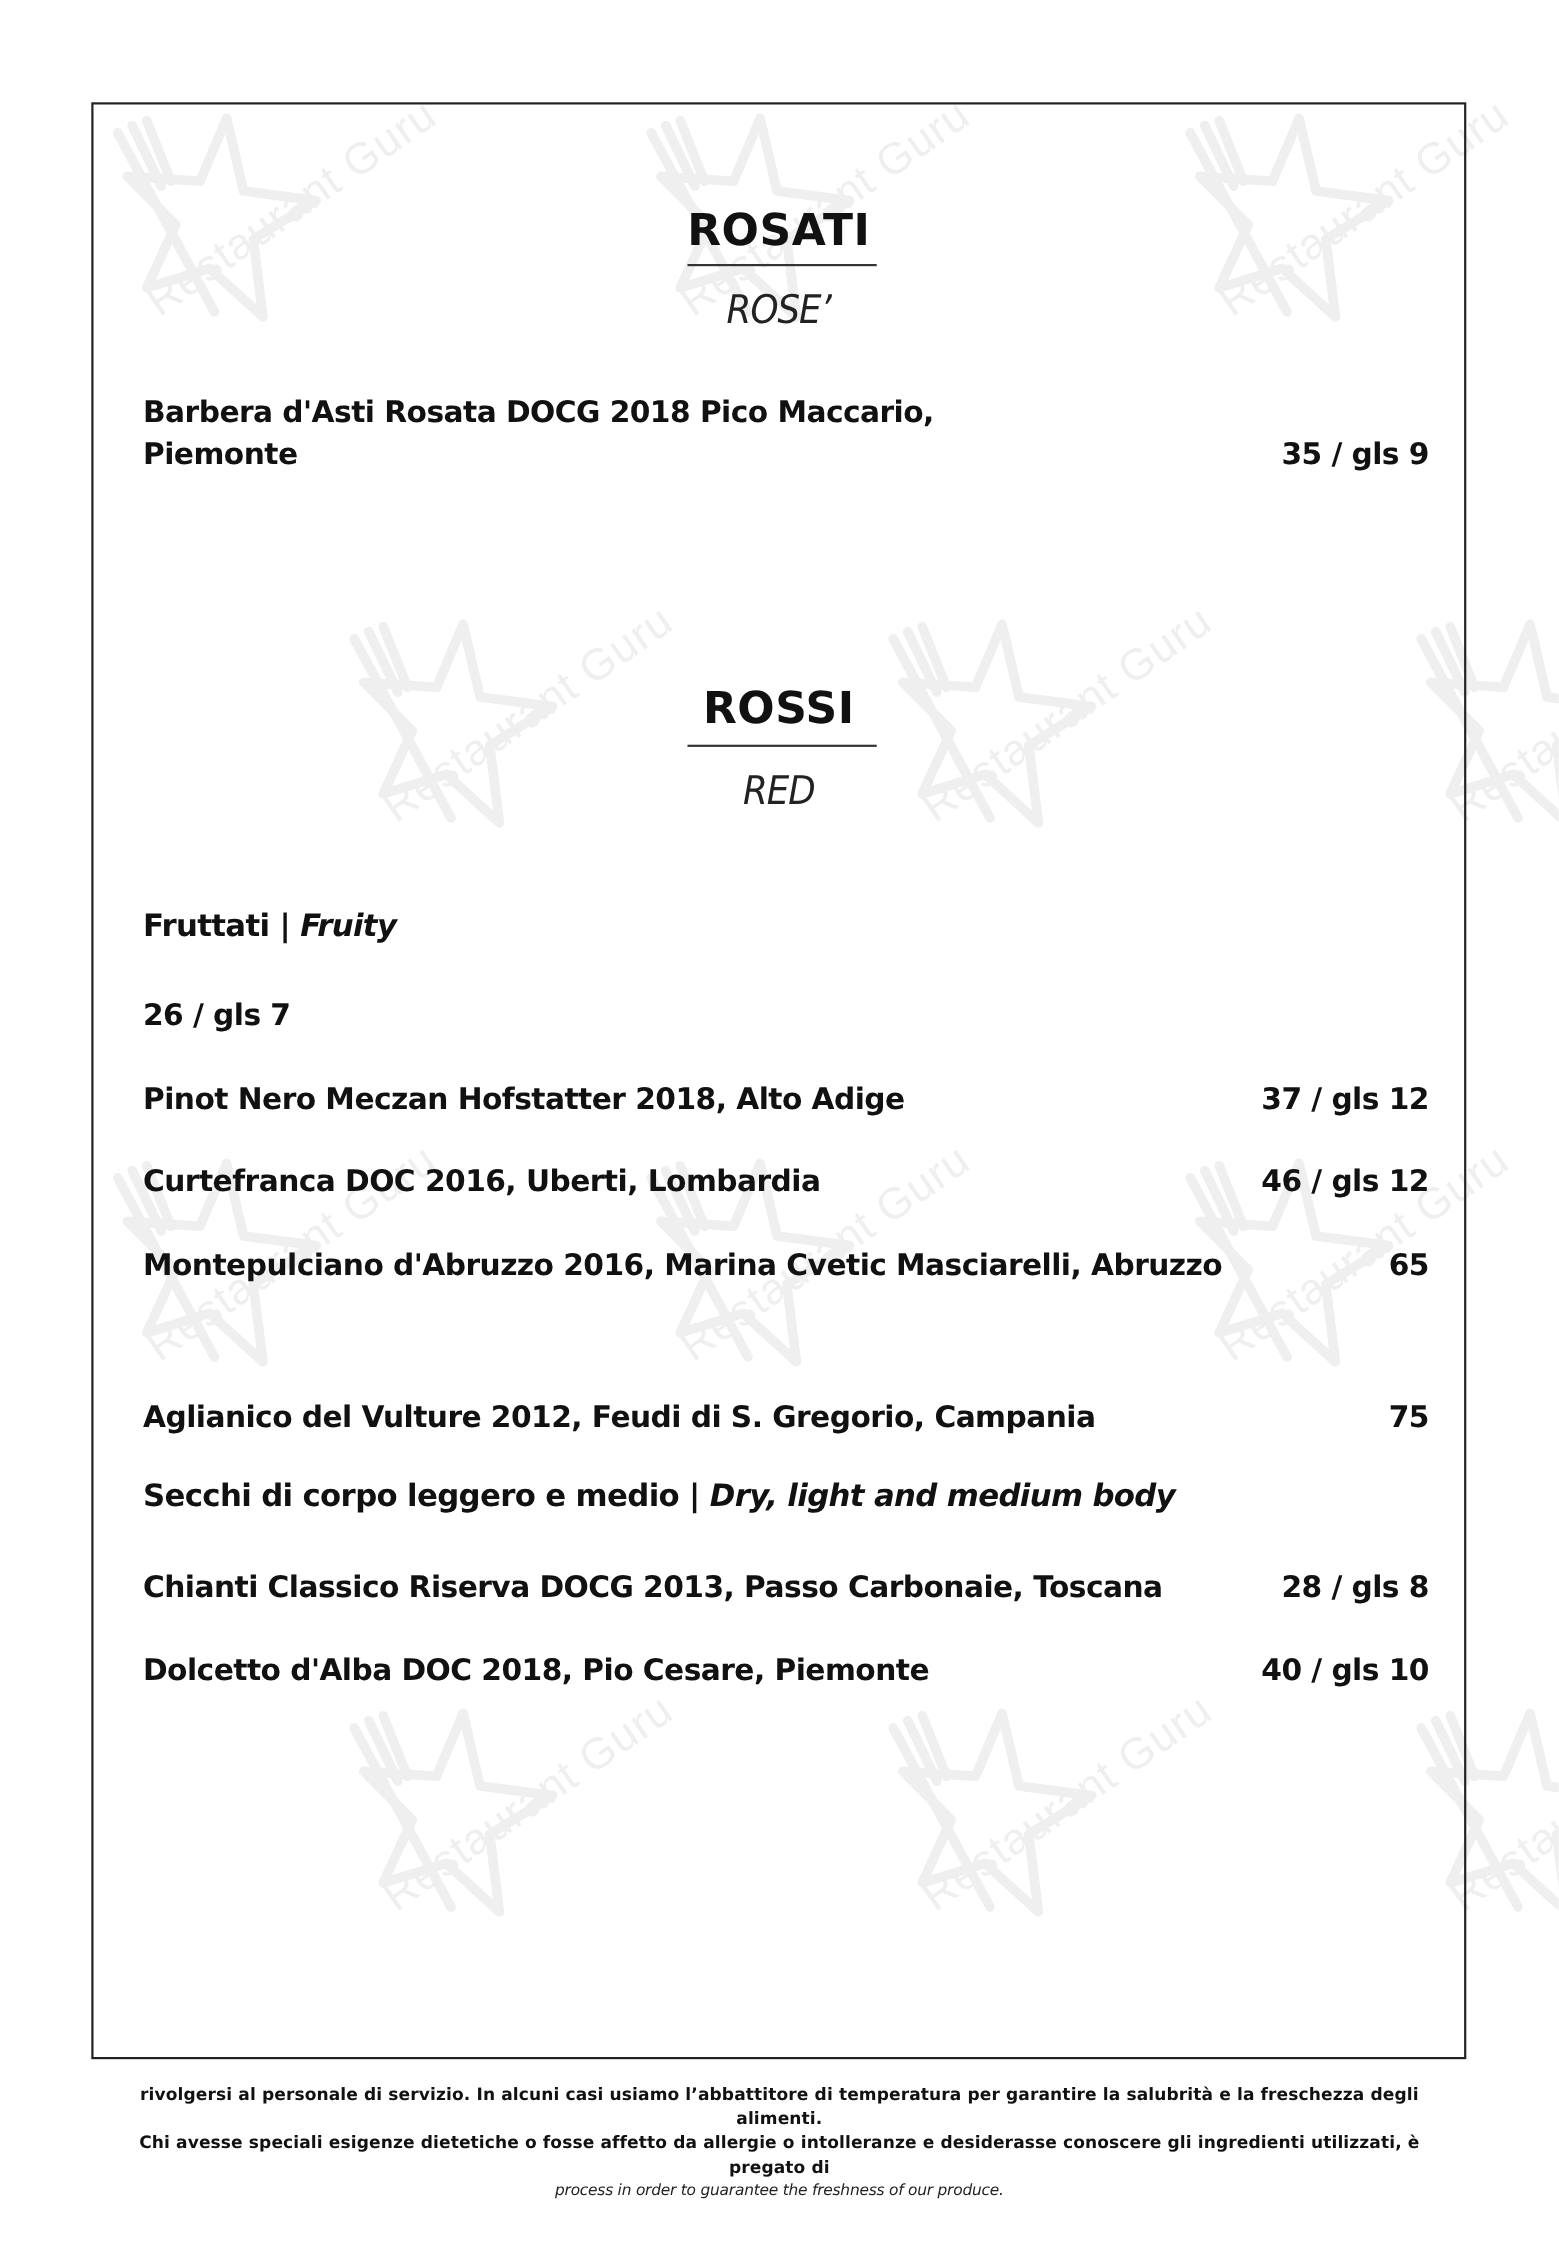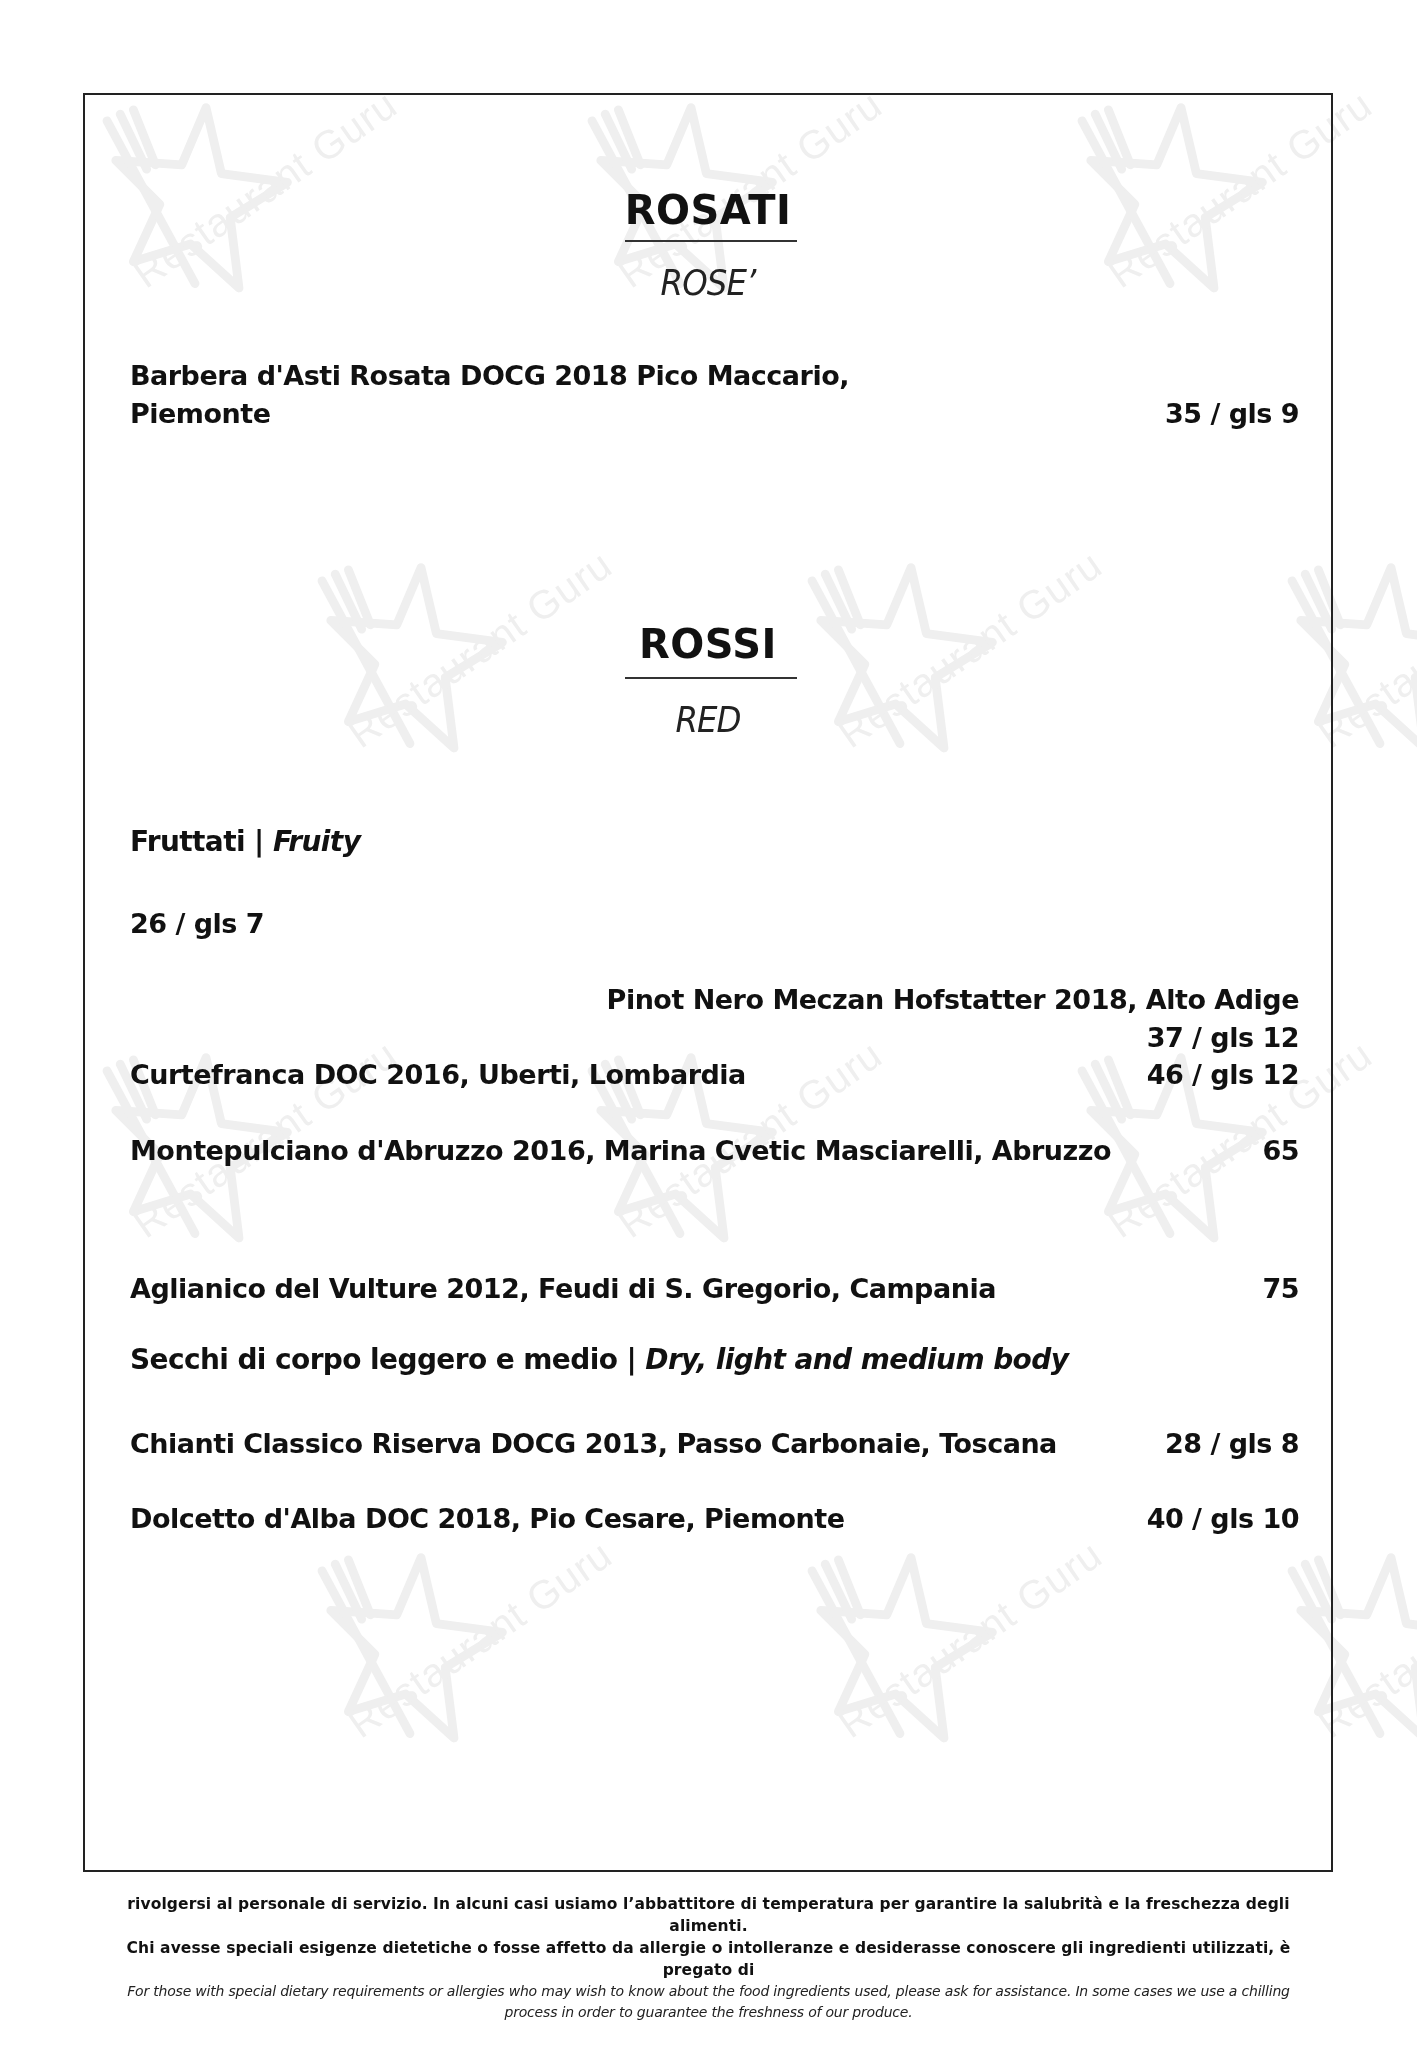--- a/index.html
+++ b/index.html
@@ -161,21 +161,21 @@
   <div class="section-rule" style="top:582px;"></div>
   <div class="section-sub" style="top:604px;">RED</div>
 
   <div class="cat" style="top:730px;">
     <span>Fruttati</span><span> | </span><i>Fruity</i>
   </div>
 
   <div class="row" style="top:810px;">
     <span class="price">26 / gls 7</span>
   </div>
-  <div class="row" style="top:886px;flex-direction:column;">
+  <div class="row" style="top:886px;">
     <span class="name">Pinot Nero Meczan Hofstatter 2018, Alto Adige</span>
     <span class="price">37 / gls 12</span>
   </div>
   <div class="row" style="top:961px;">
     <span class="name">Curtefranca DOC 2016, Uberti, Lombardia</span>
     <span class="price">46 / gls 12</span>
   </div>
   <div class="row" style="top:1037px;">
     <span class="name">Montepulciano d'Abruzzo 2016, Marina Cvetic Masciarelli, Abruzzo</span>
     <span class="price">65</span>
@@ -195,15 +195,14 @@
   </div>
   <div class="row" style="top:1405px;">
     <span class="name">Dolcetto d'Alba DOC 2018, Pio Cesare, Piemonte</span>
     <span class="price">40 / gls 10</span>
   </div>
 </div>
 
 <div class="footer">
   <div class="it">rivolgersi al personale di servizio. In alcuni casi usiamo l’abbattitore di temperatura per garantire la salubrità e la freschezza degli alimenti.</div>
   <div class="it">Chi avesse speciali esigenze dietetiche o fosse affetto da allergie o intolleranze e desiderasse conoscere gli ingredienti utilizzati, è pregato di</div>
-  <div class="en">For those with special dietary requirements or allergies who may wish to know about the food ingredients used, please ask for assistance. In some cases we use a chilling</div>
   <div class="en">process in order to guarantee the freshness of our produce.</div>
 </div>
 
 </body></html>

